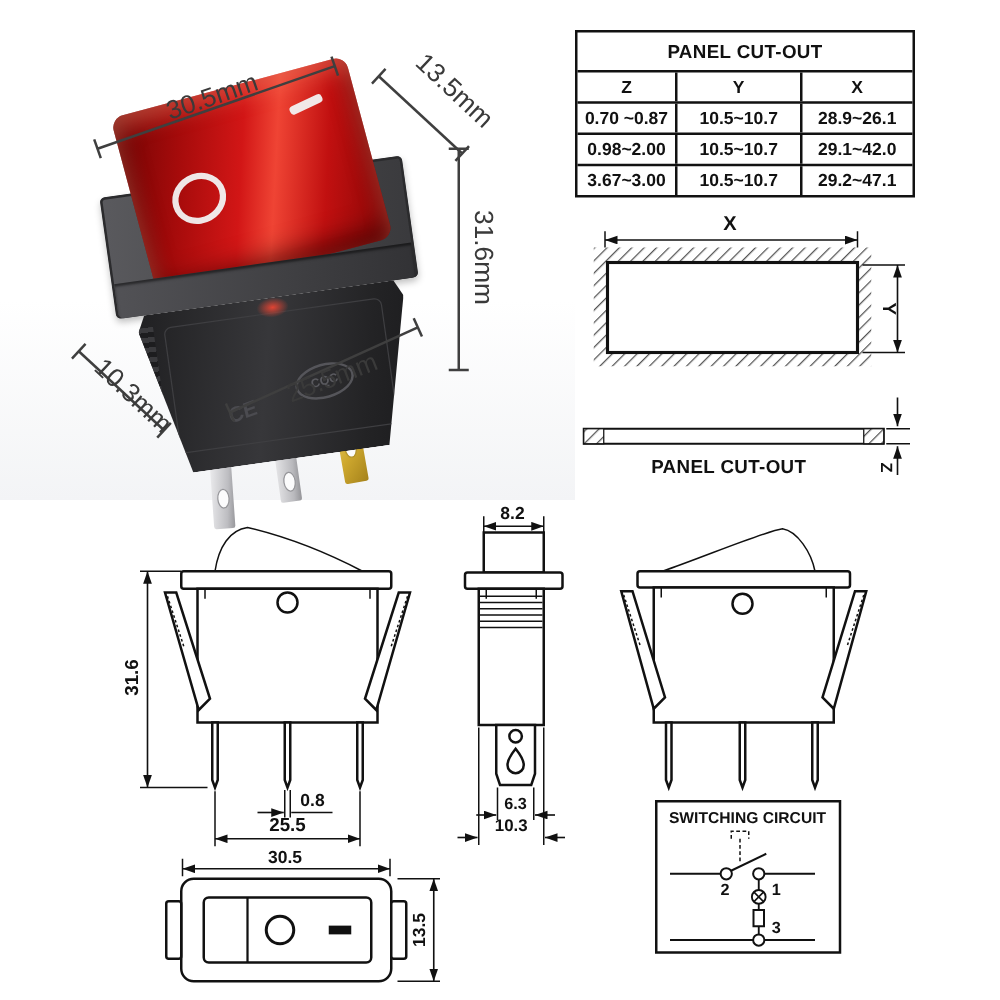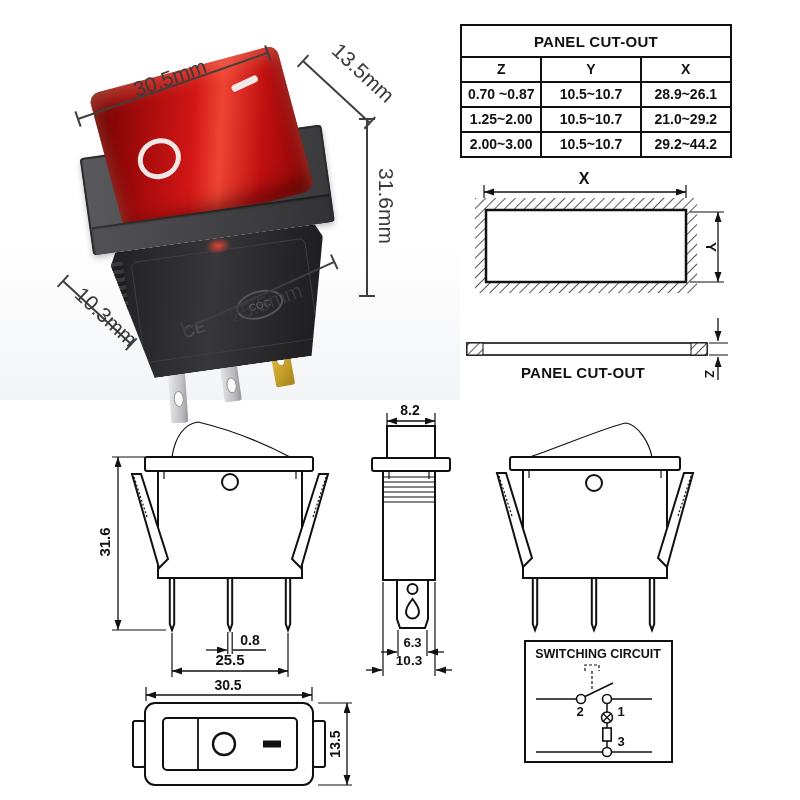--- a/index.html
+++ b/index.html
@@ -111,28 +111,28 @@
       <div class="tcell">Z</div>
       <div class="tcell">Y</div>
       <div class="tcell">X</div>
     </div>
     <div class="trow">
       <div class="tcell">0.70 ~0.87</div>
       <div class="tcell">10.5~10.7</div>
       <div class="tcell">28.9~26.1</div>
     </div>
     <div class="trow">
-      <div class="tcell">1.25~2.00</div>
+      <div class="tcell">0.98~2.00</div>
       <div class="tcell">10.5~10.7</div>
-      <div class="tcell">21.0~29.2</div>
-    </div>
-    <div class="trow">
-      <div class="tcell">2.00~3.00</div>
+      <div class="tcell">29.1~42.0</div>
+    </div>
+    <div class="trow">
+      <div class="tcell">3.67~3.00</div>
       <div class="tcell">10.5~10.7</div>
-      <div class="tcell">29.2~44.2</div>
+      <div class="tcell">29.2~47.1</div>
     </div>
   </div>
 
   <svg style="left:450px;top:165px;" width="350" height="230" viewBox="450 165 350 230">
     <defs>
       <marker id="ar1" markerUnits="userSpaceOnUse" markerWidth="12" markerHeight="9" refX="10" refY="3.5" orient="auto-start-reverse">
         <path d="M0,0 L10,3.5 L0,7 Z" fill="#111"></path>
       </marker>
       <pattern id="hp" width="7" height="7" patternUnits="userSpaceOnUse" patternTransform="rotate(45)">
         <rect width="7" height="7" fill="#fff"></rect>

